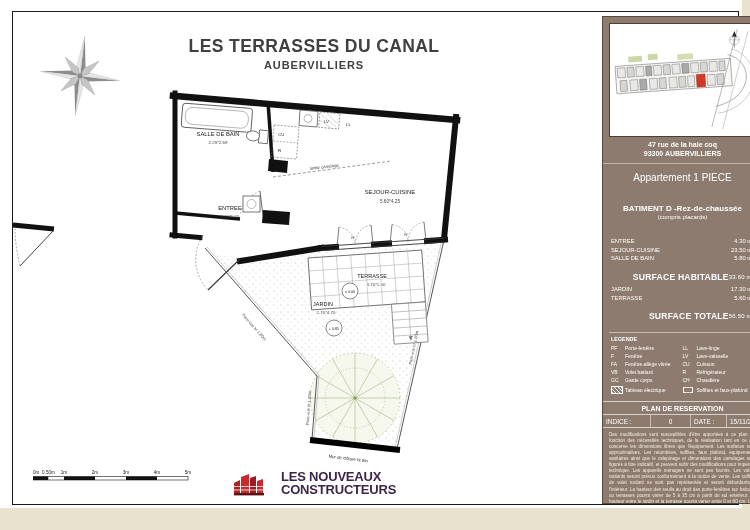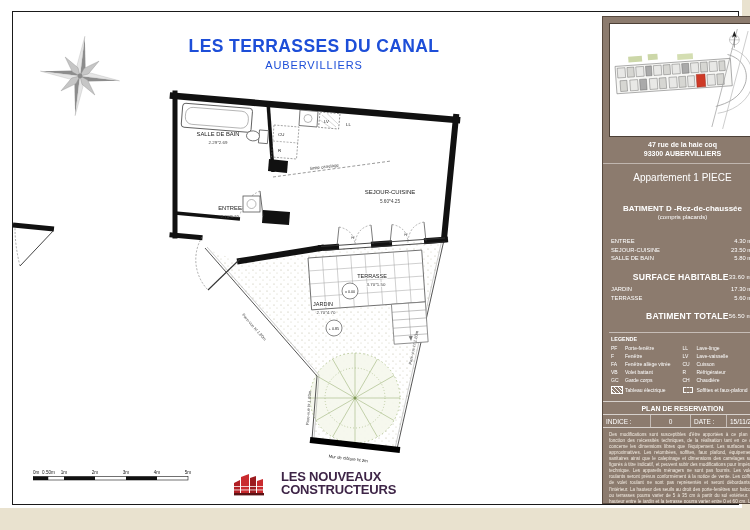--- a/index.html
+++ b/index.html
@@ -1,23 +1,23 @@
 <!DOCTYPE html>
 <html><head>
 <meta charset="utf-8">
 <style>
   html,body{margin:0;padding:0;}
   body{width:750px;height:530px;background:#e9e2cf;font-family:"Liberation Sans",sans-serif;overflow:hidden;position:relative;}
   .sheet{position:absolute;left:0;top:0;width:742px;height:508px;background:#fff;}
   .frame{position:absolute;left:12px;top:11px;width:727px;height:494px;border:1.5px solid #1a1a1a;box-sizing:border-box;}
   svg text{font-family:"Liberation Sans",sans-serif;}
 
-  .title-block{position:absolute;left:158px;top:36px;width:312px;text-align:center;color:#1d4ed8;}
+  .title-block{position:absolute;left:158px;top:36px;width:312px;text-align:center;color:#404040;}
   .title{font-size:17.5px;font-weight:bold;letter-spacing:.4px;}
-  .subtitle{font-size:11px;font-weight:normal;letter-spacing:.9px;margin-top:2px;}
+  .subtitle{font-size:11px;font-weight:bold;letter-spacing:.9px;margin-top:2px;}
 
   .compass{position:absolute;left:36px;top:32px;}
   .plansvg{position:absolute;left:10px;top:86px;}
   .scalebar{position:absolute;left:33px;top:468px;}
   .logo{position:absolute;left:232px;top:469px;display:flex;align-items:center;gap:11px;}
   .logo-text{color:#3e2547;font-weight:bold;font-size:13px;line-height:1.03;letter-spacing:-0.2px;}
 
   .sidebar{position:absolute;left:602px;top:16px;width:161px;height:488px;background:#8c7b6e;border:1px solid #57493e;box-sizing:border-box;color:#fff;display:flex;flex-direction:column;padding:0 6px;}
   .map-box{margin:6px auto 0;width:145px;height:112px;background:#fff;border:1px solid #4c4036;}
   .map-caption{text-align:center;font-size:7px;font-weight:bold;line-height:1.35;margin:3px 0 4px;}
@@ -363,21 +363,21 @@
     </div>
     <div class="s-row">
       <span>JARDIN</span>
       <span>17.30 m²</span>
     </div>
     <div class="s-row">
       <span>TERRASSE</span>
       <span>5.60 m²</span>
     </div>
     <div class="s-big">
-      <span>BATIMENT TOTALE</span>
+      <span>SURFACE TOTALE</span>
       <span class="val">56.50 m²</span>
     </div>
   </div>
 
   <div class="legend">
     <div class="lg-title">LEGENDE</div>
     <div class="lg-grid">
       <span>PF</span>
         <span>Porte-fenêtre</span>
       <span>LL</span>

